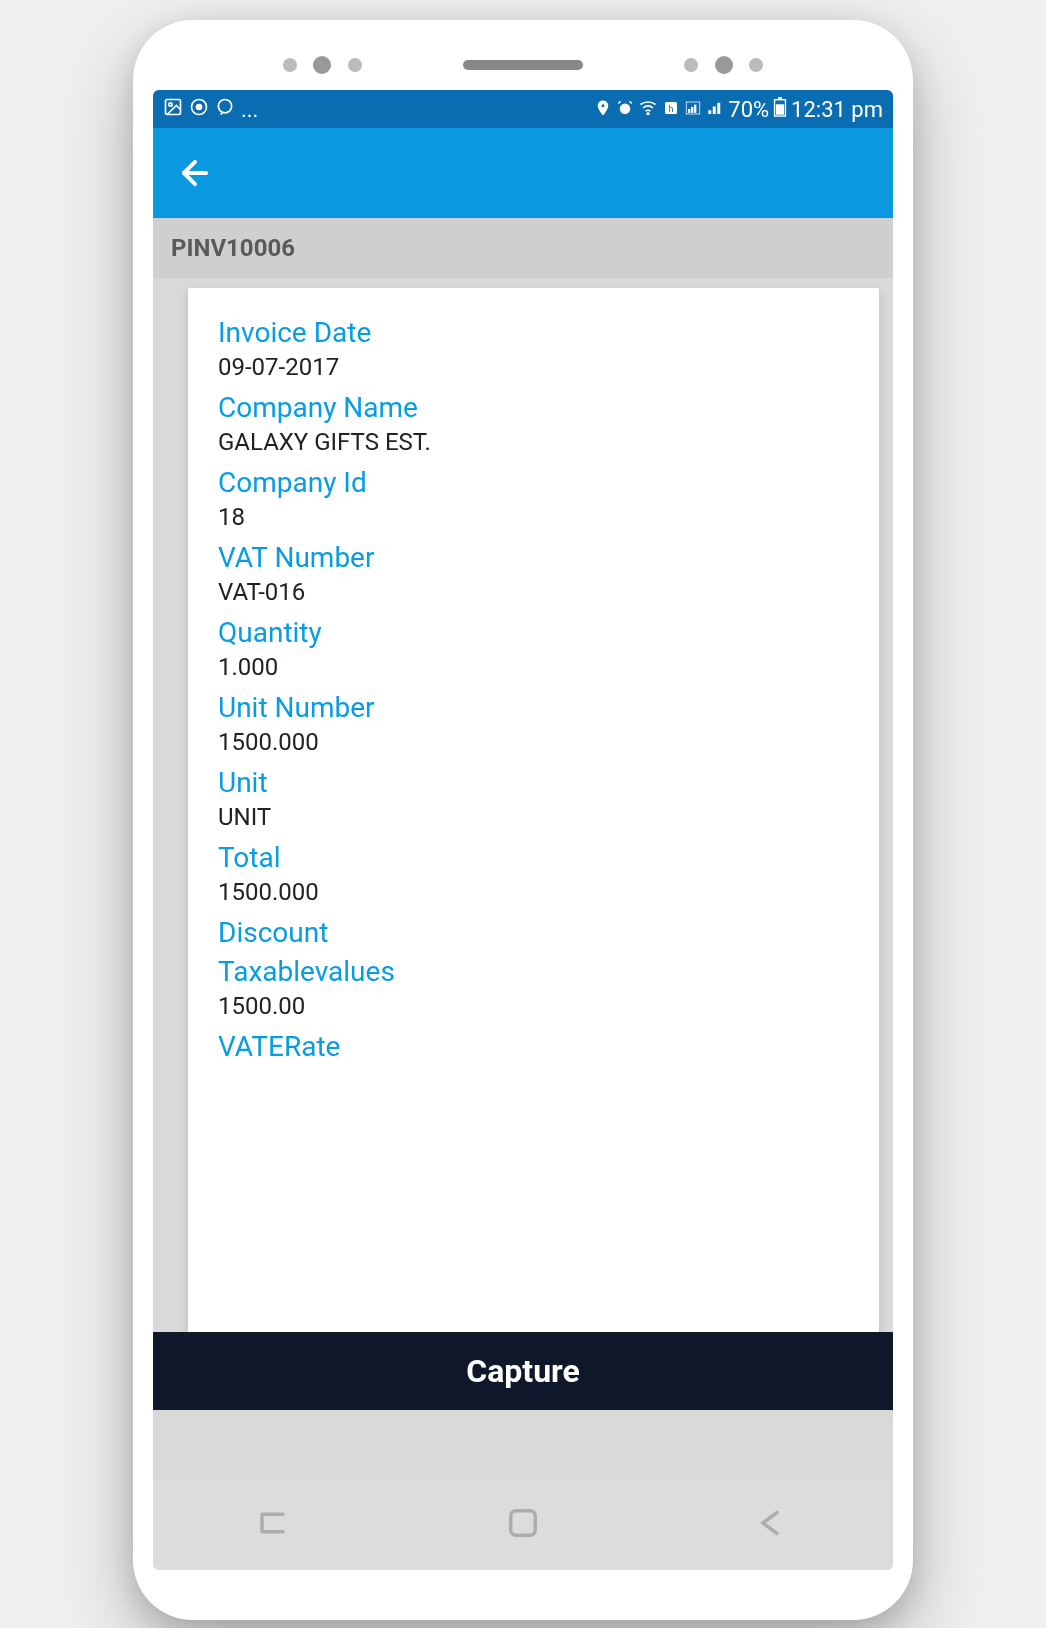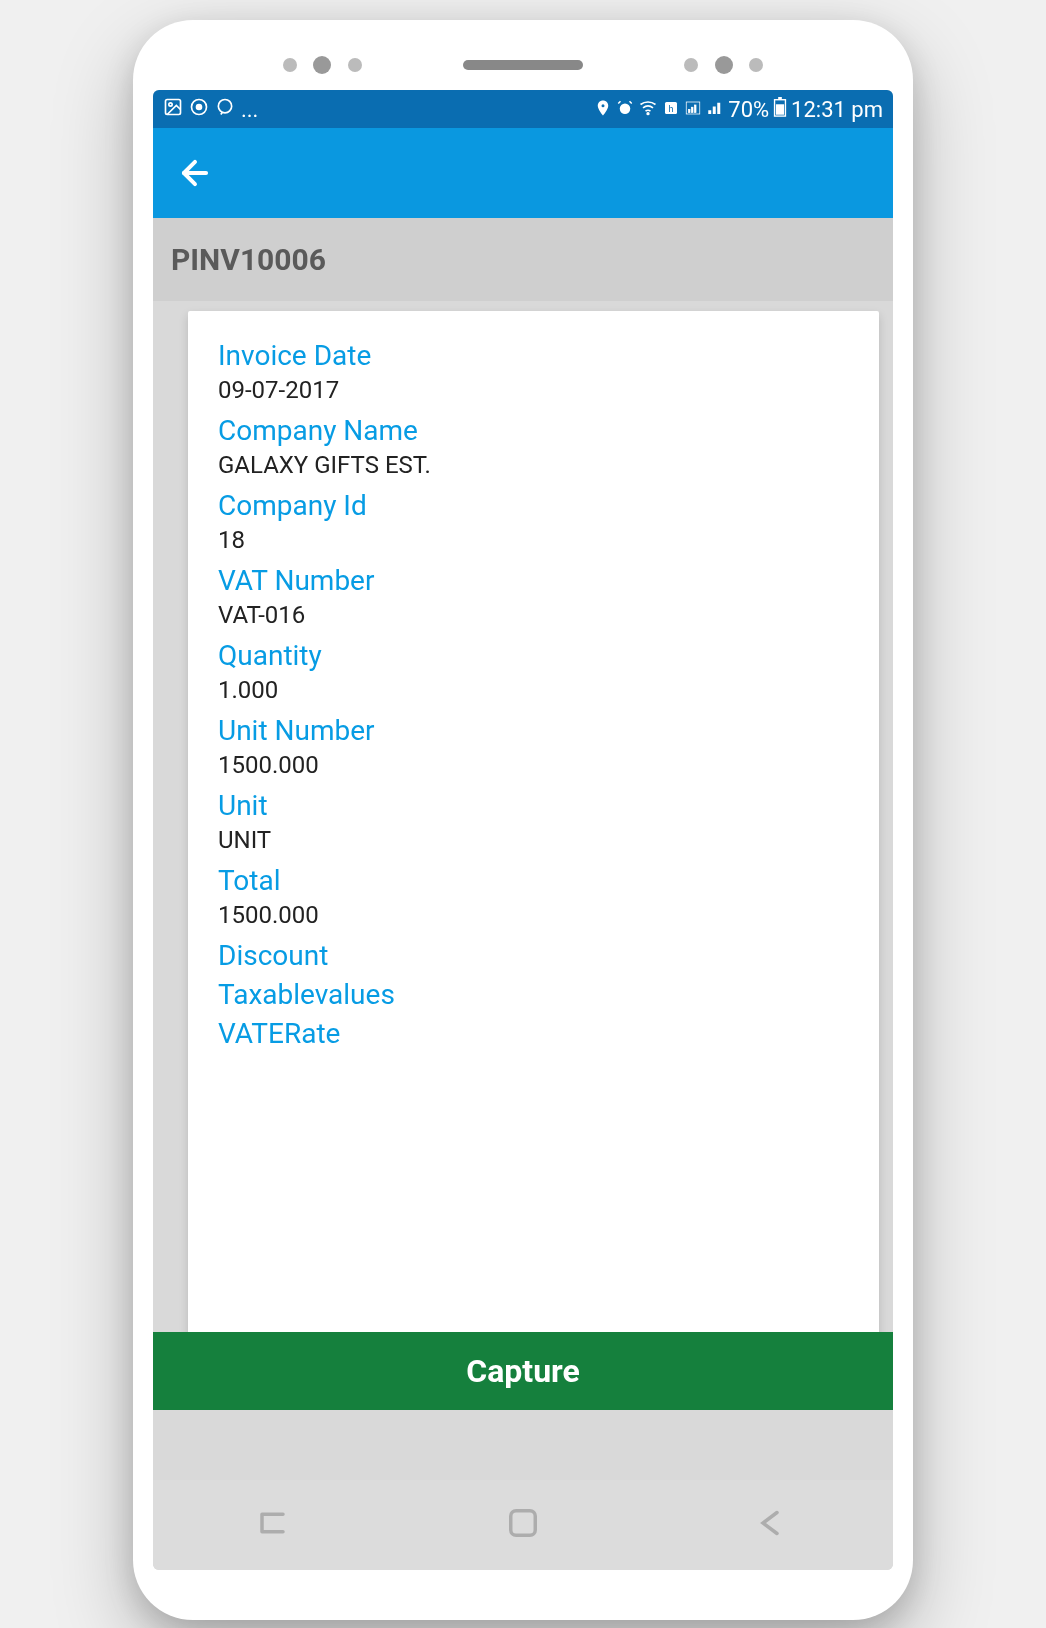--- a/index.html
+++ b/index.html
@@ -80,22 +80,22 @@
   }
   .back-arrow {
     width: 44px;
     height: 44px;
     display:flex;
     align-items:center;
     justify-content:center;
   }
   .page-title-bar {
     background: #cfcfcf;
-    padding: 24px 18px;
-    font-size: 30px;
+    padding: 16px 18px;
+    font-size: 24px;
     font-weight: 700;
     color: #5a5a5a;
   }
   .content-area {
     flex: 1;
     padding: 10px 14px;
     background: #d9d9d9;
     overflow: hidden;
     margin-left: 21px;
   }
@@ -112,21 +112,21 @@
     font-weight: 400;
     margin-top: 6px;
     margin-bottom: 4px;
   }
   .field-value {
     color: #222;
     font-size: 24px;
     margin-bottom: 10px;
   }
   .capture-bar {
-    background: #15803d;
+    background: #0f172a;
     color: #fff;
     text-align: center;
     font-size: 32px;
     font-weight: 700;
     padding: 20px 0;
   }
   .bottom-gap {
     background: #d9d9d9;
     height: 70px;
   }
@@ -260,20 +260,21 @@
         <div class="field-label">Quantity</div>
         <div class="field-value">1.000</div>
         <div class="field-label">Unit Number</div>
         <div class="field-value">1500.000</div>
         <div class="field-label">Unit</div>
         <div class="field-value">UNIT</div>
         <div class="field-label">Total</div>
         <div class="field-value">1500.000</div>
         <div class="field-label">Discount</div>
         <div class="field-label">Taxablevalues</div>
+        <div class="field-value">1500.00</div>
         <div class="field-label">VATERate</div>
       </div>
     </div>
 
     <div class="capture-bar">Capture</div>
     <div class="bottom-gap"></div>
 
     <div class="nav-bar">
       <div>
         <svg class="nav-icon" viewBox="0 0 24 24" fill="none" stroke="#888" stroke-width="2" stroke-linecap="round">

